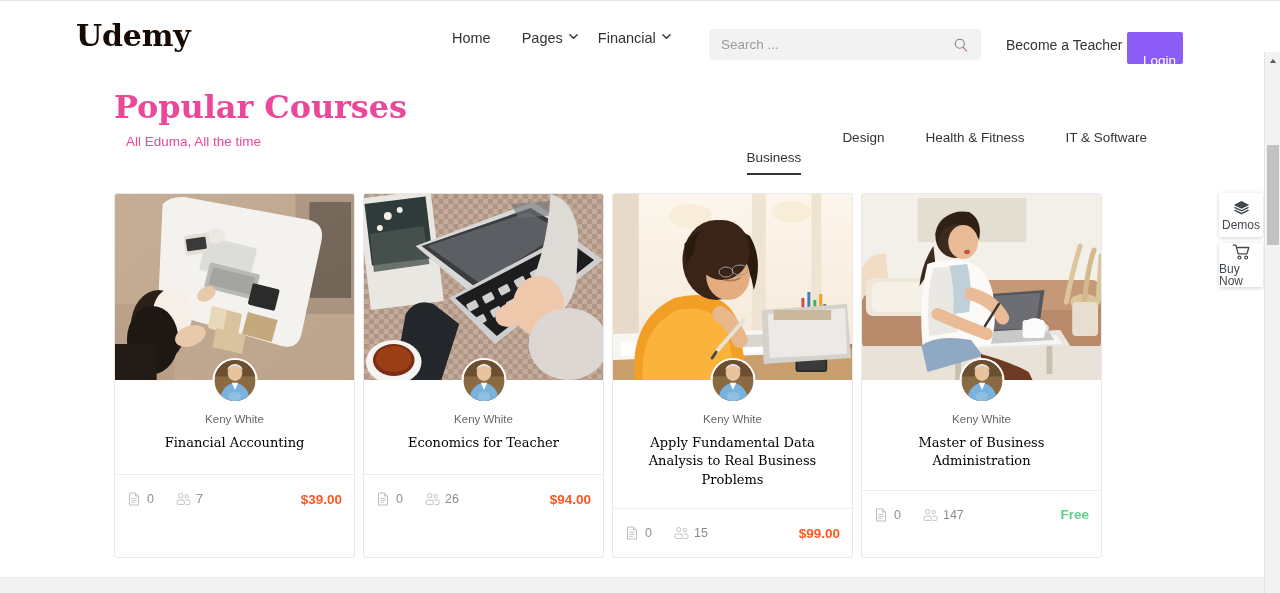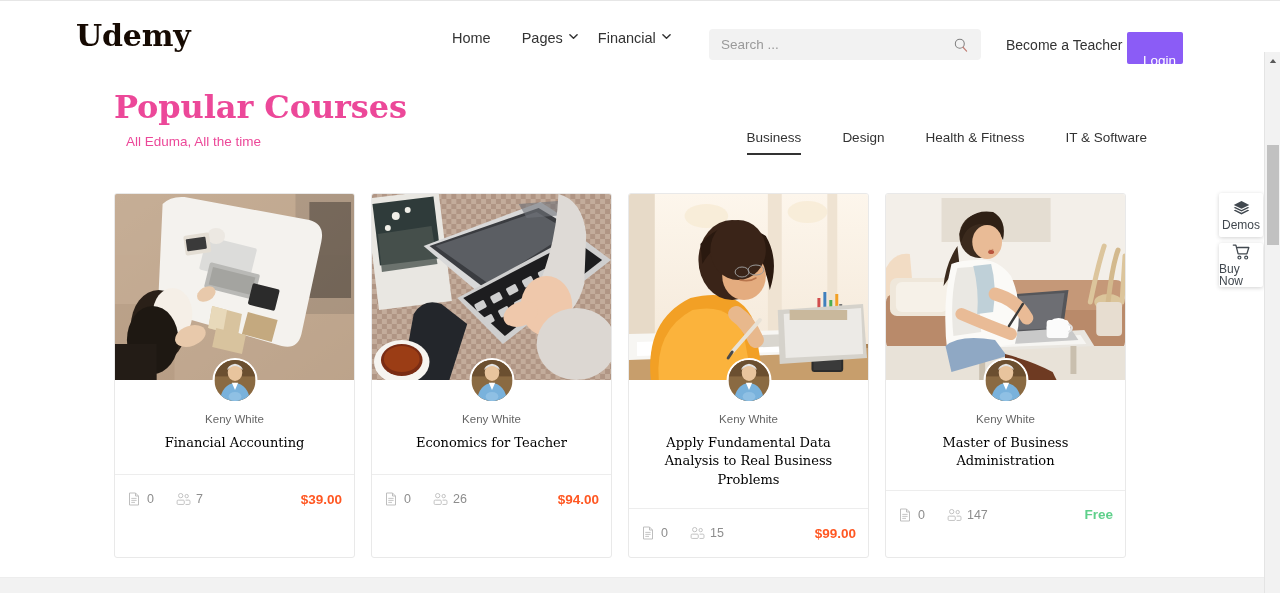--- a/index.html
+++ b/index.html
@@ -163,30 +163,30 @@
   }
   .tab {
     font-size: 13.5px;
     color: #333333;
     cursor: pointer;
     padding: 0 0 8px 0;
     margin-left: 41px;
     white-space: nowrap;
     border-bottom: 2px solid transparent;
   }
-  .tab:first-child { margin-left: 0; }
+  .tab:first-child { margin-left: 0; margin-top: 20px; }
   .tab.active { border-bottom-color: #333333; }
 
   
   .cards {
     position: absolute;
     left: 114px;
     top: 193px;
     display: flex;
-    gap: 16px;
+    gap: 8px;
   }
   .card {
     width: 241px;
     background: #ffffff;
     border: 1px solid #e9e9e9;
     border-radius: 3px;
     position: relative;
     overflow: hidden;
   }
   .card-thumb {

